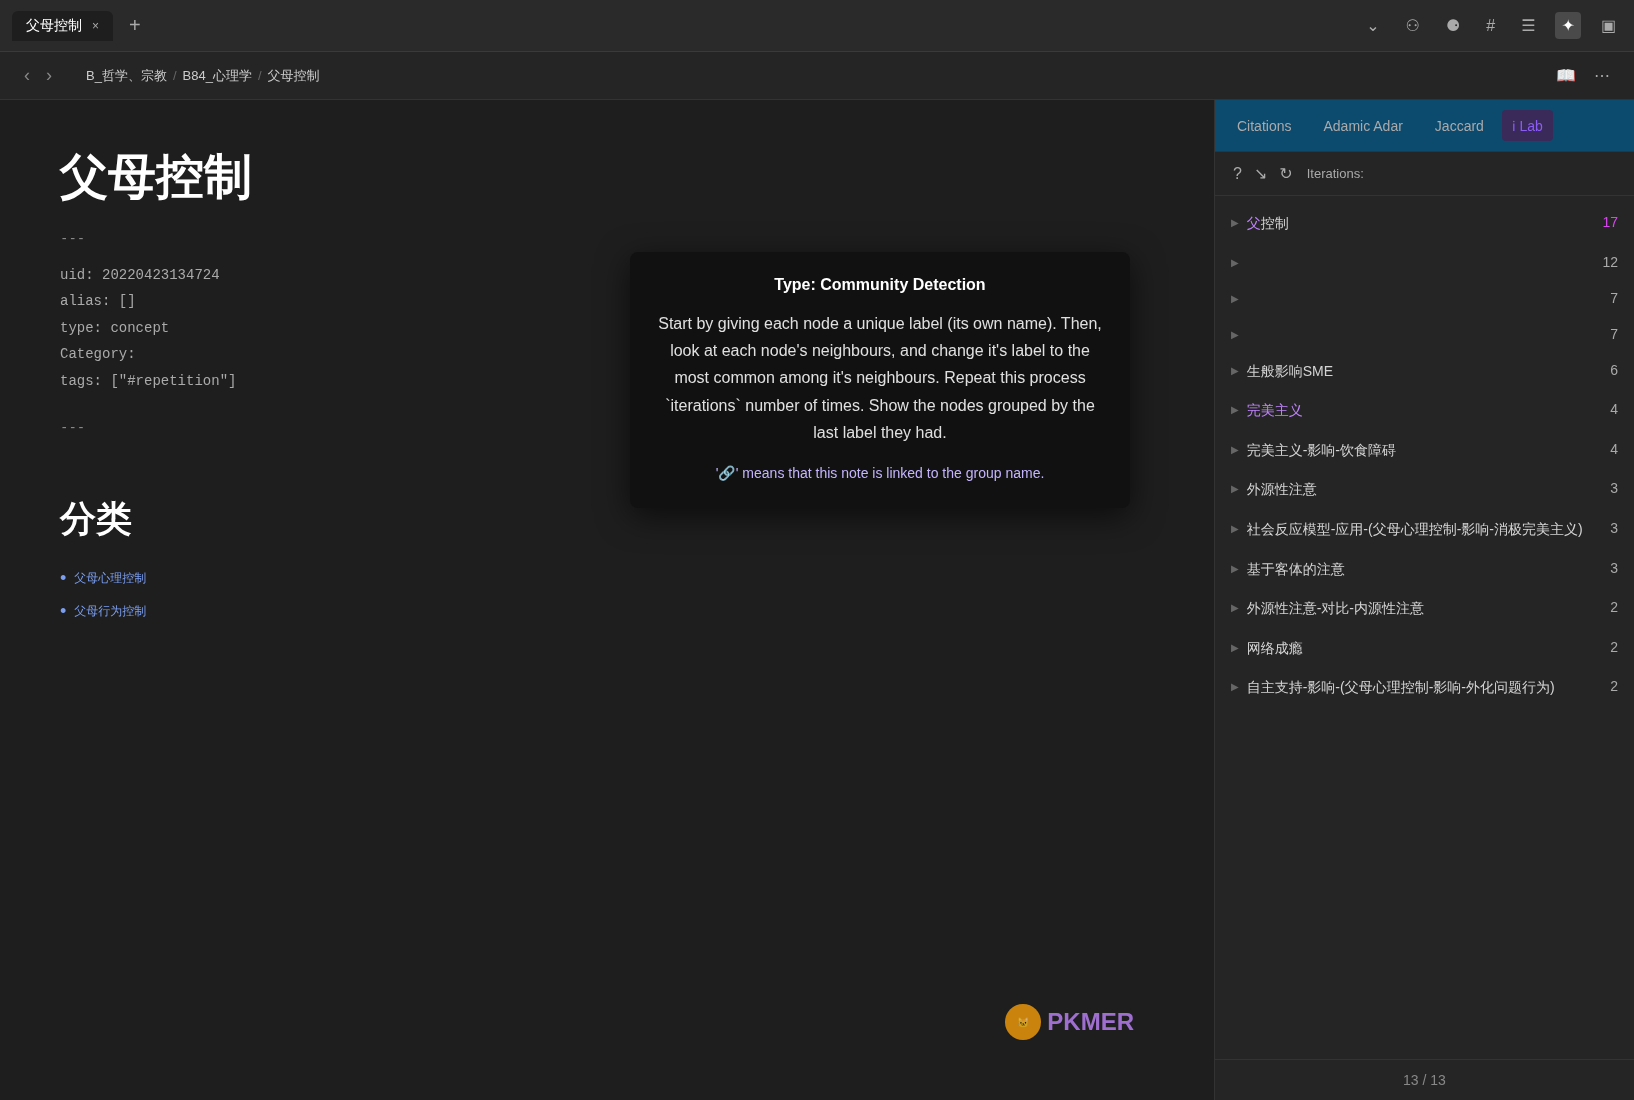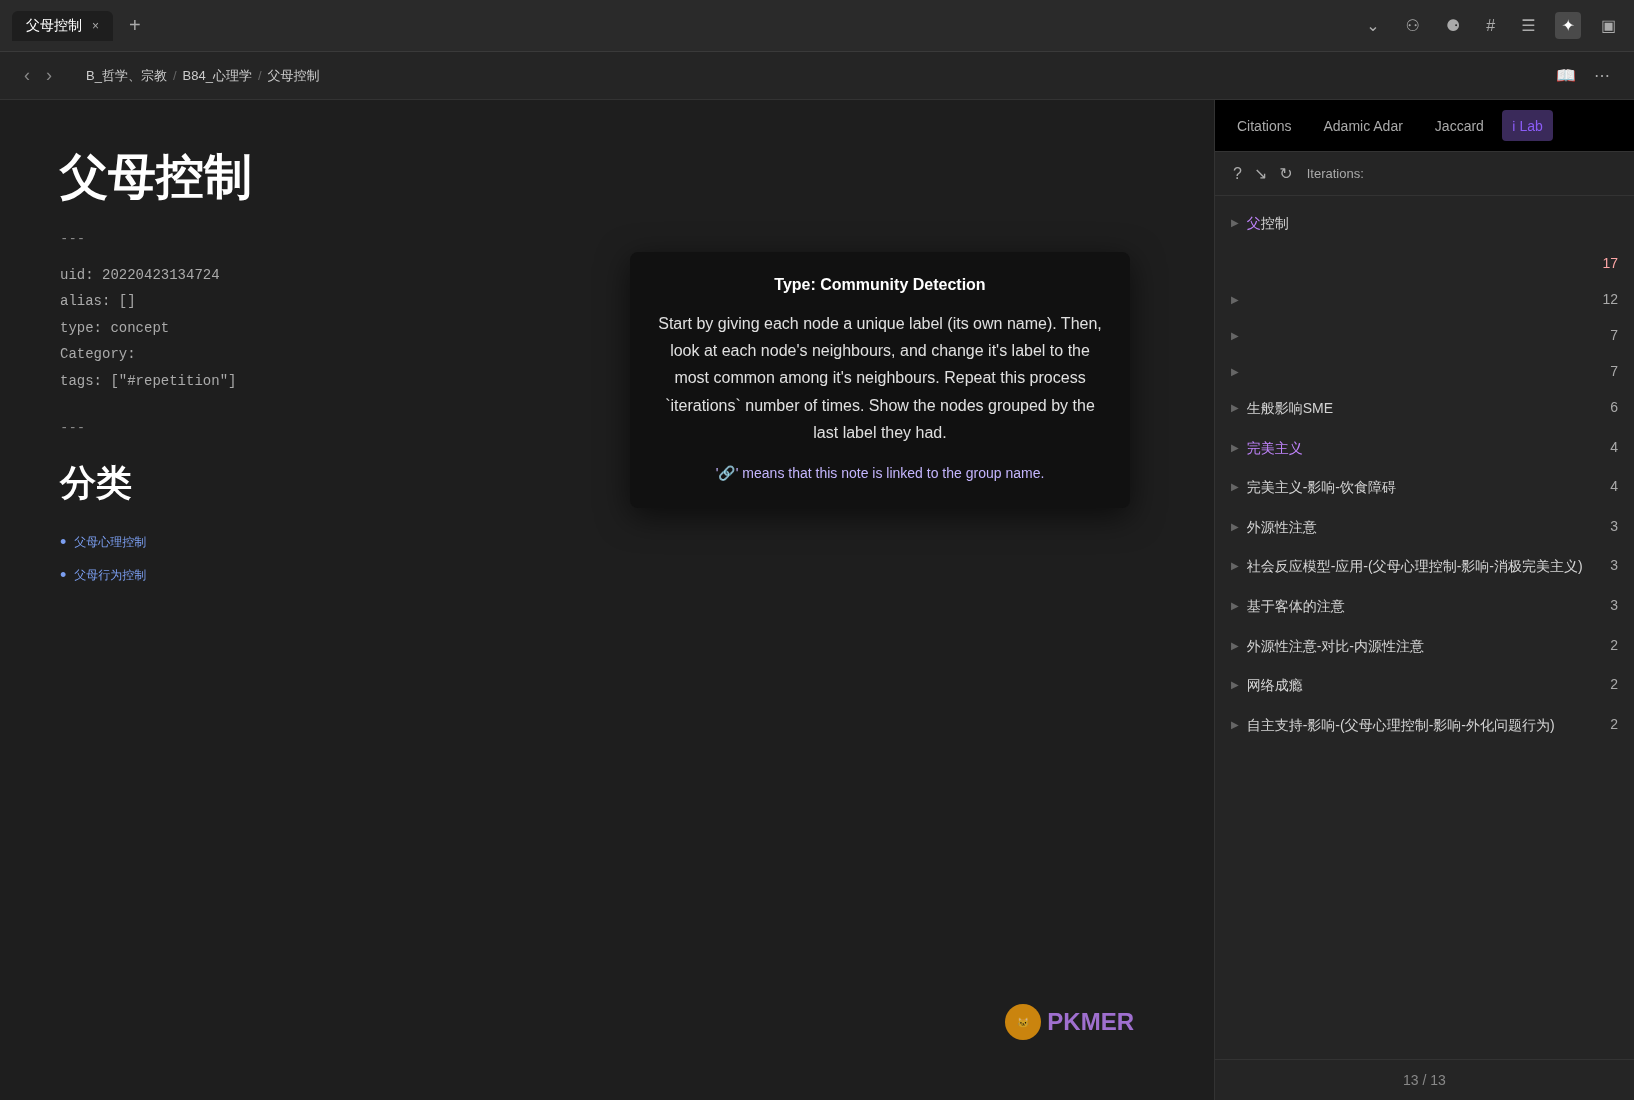--- a/index.html
+++ b/index.html
@@ -139,21 +139,21 @@
       font-size: 14px;
       color: #aaa;
       line-height: 1.9;
       margin-bottom: 24px;
     }
 
     .note-section-title {
       font-size: 36px;
       font-weight: bold;
       color: #ffffff;
-      margin-top: 24px;
+      margin-top: 60px;
       margin-bottom: 24px;
     }
 
     .note-list {
       list-style: none;
       padding: 0;
     }
     .note-list li {
       display: flex;
       align-items: center;
@@ -175,21 +175,21 @@
       background: #252525;
       border-left: 1px solid #333;
       display: flex;
       flex-direction: column;
     }
 
     
     .right-tabs {
       display: flex;
       align-items: center;
-      background: #000000;
+      background: #0c4a6e;
       border-bottom: 1px solid #333;
       padding: 0 8px;
       height: 52px;
       gap: 4px;
       overflow: hidden;
     }
     .right-tab {
       padding: 8px 14px;
       font-size: 14px;
       color: #aaa;
@@ -261,21 +261,21 @@
     }
     .community-name .highlight {
       color: #c084fc;
     }
     .community-count {
       font-size: 14px;
       color: #aaa;
       flex-shrink: 0;
       margin-left: 8px;
     }
-    .count-purple { color: #fca5a5; margin-top: 41px; }
+    .count-purple { color: #d946ef; }
 
     
     .right-footer {
       padding: 12px 16px;
       border-top: 1px solid #333;
       text-align: center;
       font-size: 14px;
       color: #888;
     }
 

